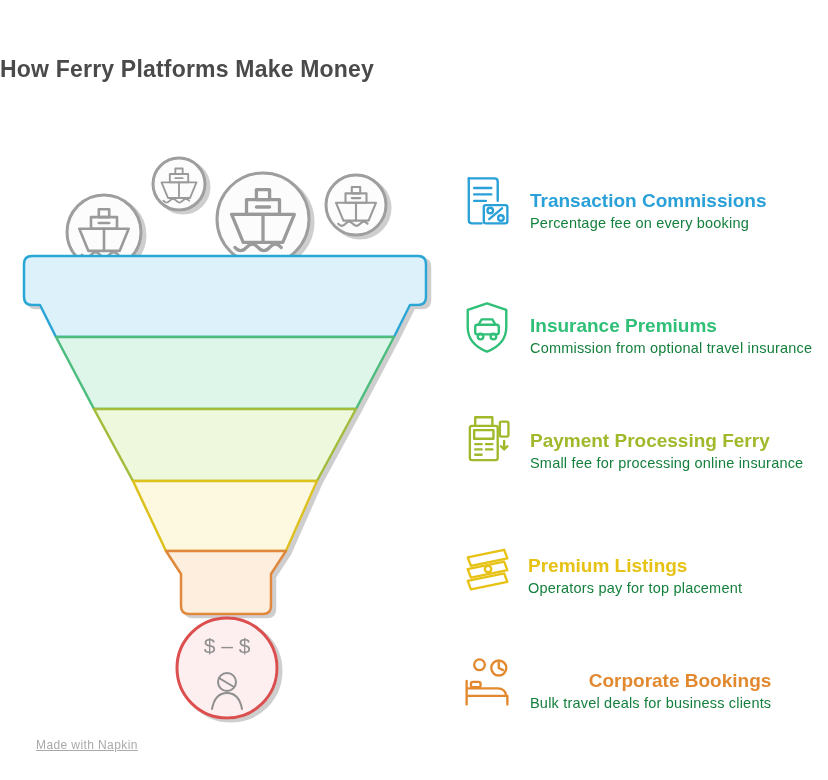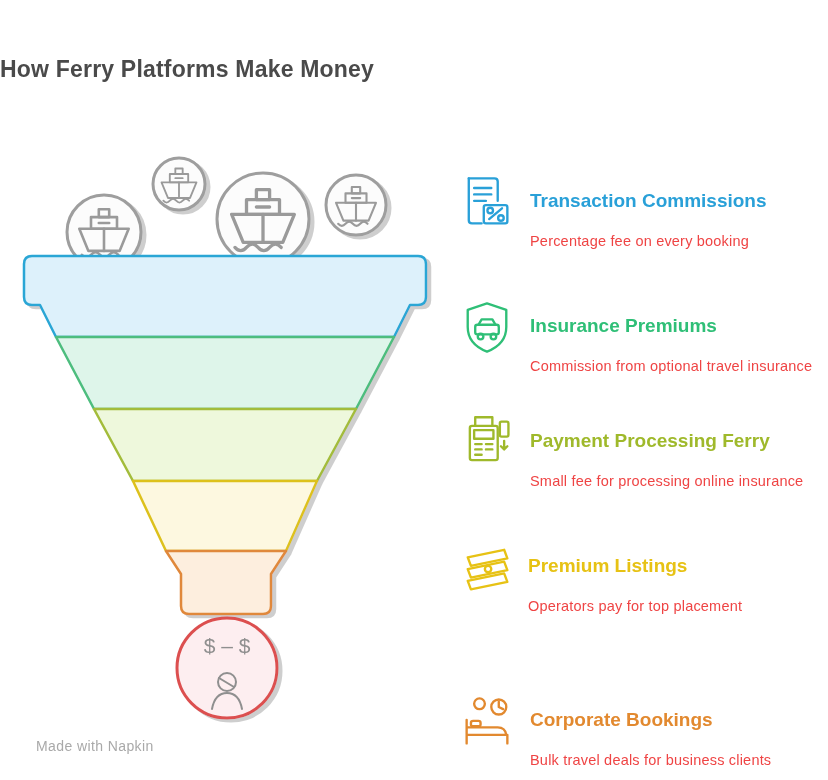--- a/index.html
+++ b/index.html
@@ -11,23 +11,23 @@
     position:absolute;top:56px;left:0;width:828px;text-align:left;
     font-size:23px;font-weight:bold;color:#4a4a4a;letter-spacing:.2px;
   }
   .funnel-svg{position:absolute;left:0;top:0;}
   .items{position:absolute;left:458px;top:0;width:360px;}
   .item{position:absolute;display:flex;align-items:flex-start;gap:14px;}
   .item-icon{width:58px;height:60px;flex:0 0 58px;}
   .item-icon svg{width:58px;height:60px;display:block;}
   .item-text{display:flex;flex-direction:column;}
   .item-label{font-size:19px;font-weight:bold;margin-top:17px;color:inherit;white-space:nowrap;}
-  .item-desc{font-size:14.5px;color:#ef4444;margin-top:21px;white-space:nowrap;letter-spacing:.2px;}
+  .item-desc{font-size:14.5px;color:#15803d;margin-top:3px;white-space:nowrap;letter-spacing:.2px;}
   .watermark{
-    position:absolute;left:36px;top:738px;font-size:14px;color:#a9a9a9;letter-spacing:.4px;
+    position:absolute;left:36px;top:738px;font-size:12px;color:#a9a9a9;letter-spacing:.4px;text-decoration:underline;
   }
 </style>
 </head>
 <body>
 
 <div class="page-title">How Ferry Platforms Make Money</div>
 
 <svg class="funnel-svg" width="450" height="780" viewBox="0 0 450 780">
   <defs>
     <filter id="ds" x="-20%" y="-20%" width="140%" height="140%">
@@ -136,21 +136,21 @@
         <path d="M9 40 L43 33 L46 41 L12 48 Z"></path>
         <circle cx="28" cy="29" r="3"></circle>
       </svg>
     </div>
     <div class="item-text">
       <div class="item-label">Premium Listings</div>
       <div class="item-desc">Operators pay for top placement</div>
     </div>
   </div>
 
-  <div class="item" style="top: 692px; color: rgb(226, 137, 47);">
+  <div class="item" style="top: 653px; color: rgb(226, 137, 47); text-align: right;">
     <div class="item-icon">
       <svg viewBox="0 0 54 56" fill="none" stroke="currentColor" stroke-width="2.2" stroke-linecap="round" stroke-linejoin="round">
         <circle cx="20" cy="11" r="5"></circle>
         <circle cx="38" cy="14" r="7"></circle>
         <path d="M38 9 V14 L42 16"></path>
         <path d="M8 26 V48 M8 40 H46 V48 M8 33 H37 Q44 33 45 40"></path>
         <rect x="12" y="27" width="9" height="5" rx="2"></rect>
       </svg>
     </div>
     <div class="item-text">

